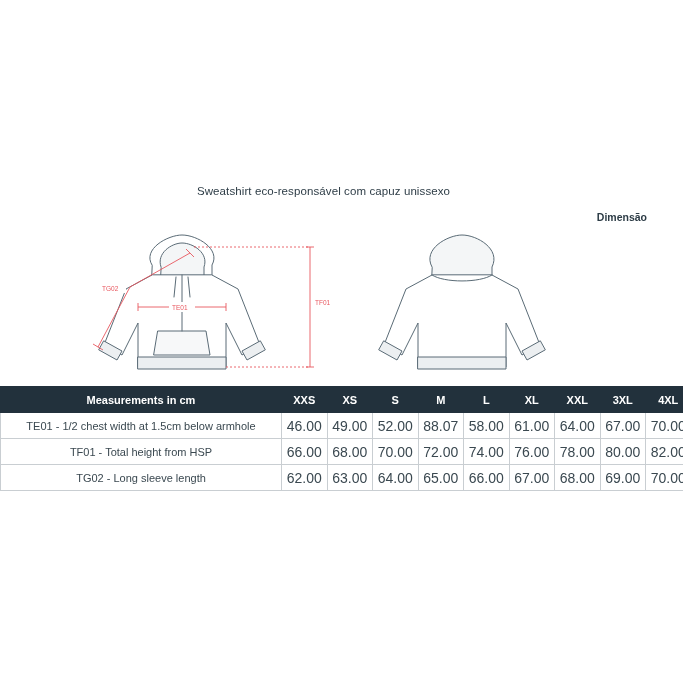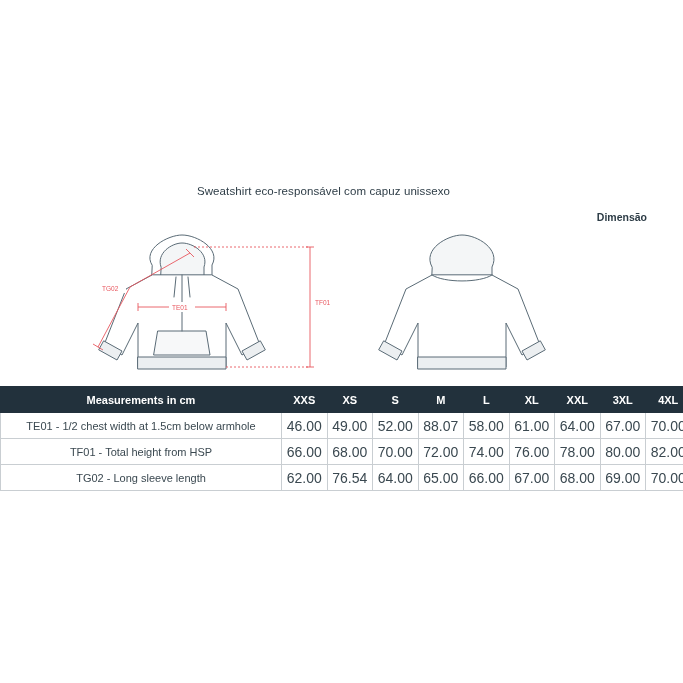--- a/index.html
+++ b/index.html
@@ -198,21 +198,21 @@
           <td>72.00</td>
           <td>74.00</td>
           <td>76.00</td>
           <td>78.00</td>
           <td>80.00</td>
           <td>82.00</td>
         </tr>
         <tr>
           <td class="row-label">TG02 - Long sleeve length</td>
           <td>62.00</td>
-          <td>76.54</td>
+          <td>63.00</td>
           <td>64.00</td>
           <td>65.00</td>
           <td>66.00</td>
           <td>67.00</td>
           <td>68.00</td>
           <td>69.00</td>
           <td>70.00</td>
         </tr>
       </tbody>
     </table>

